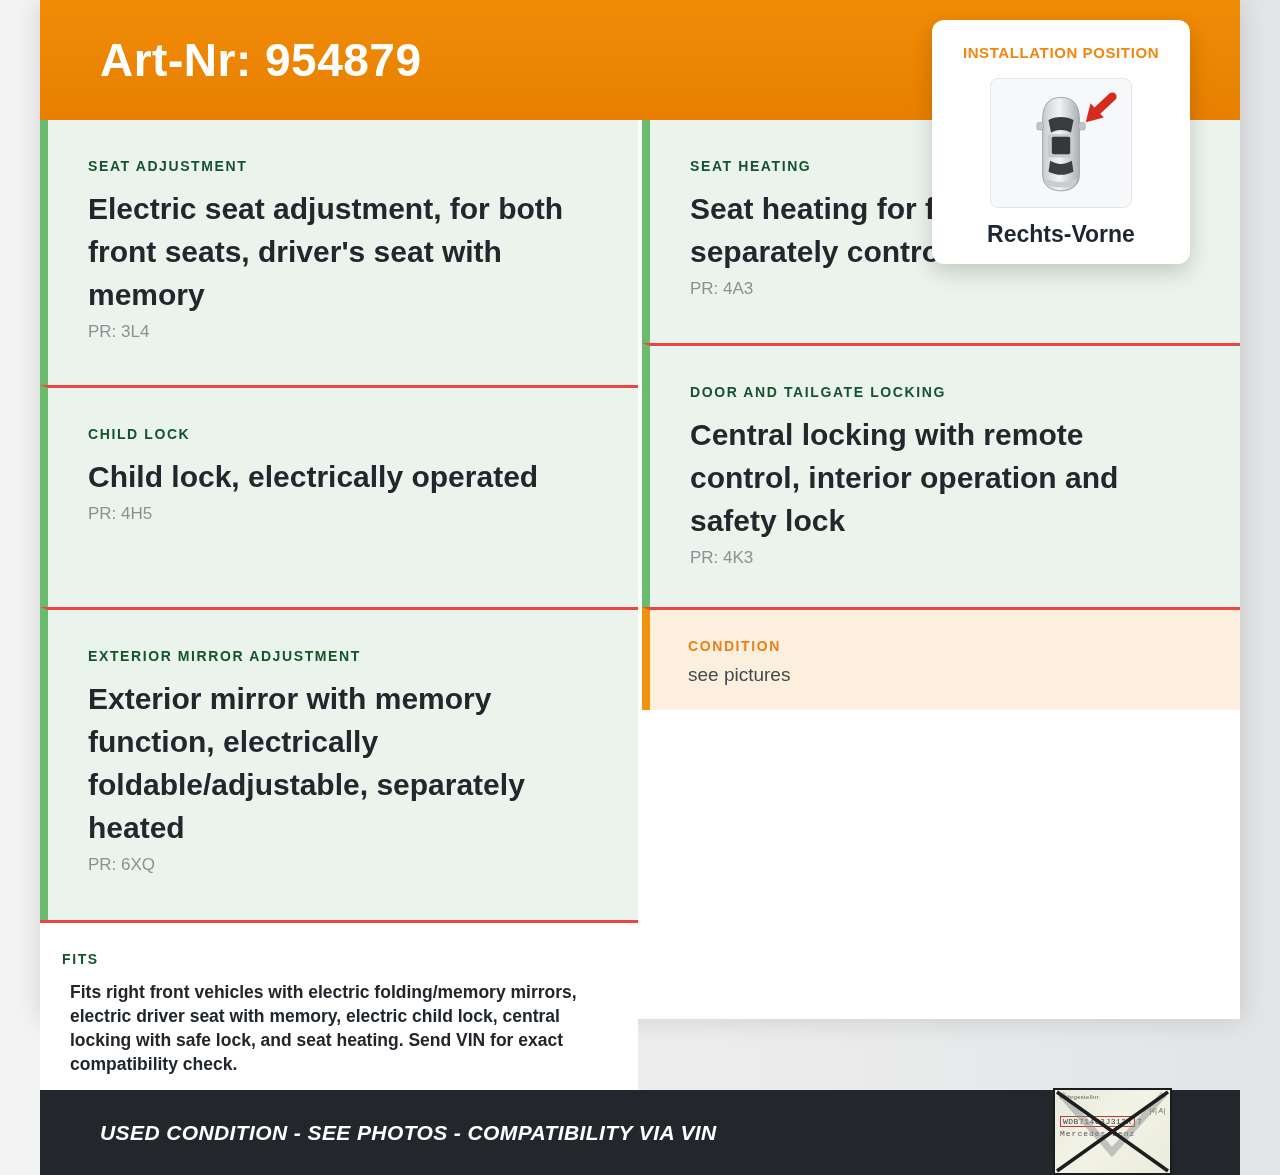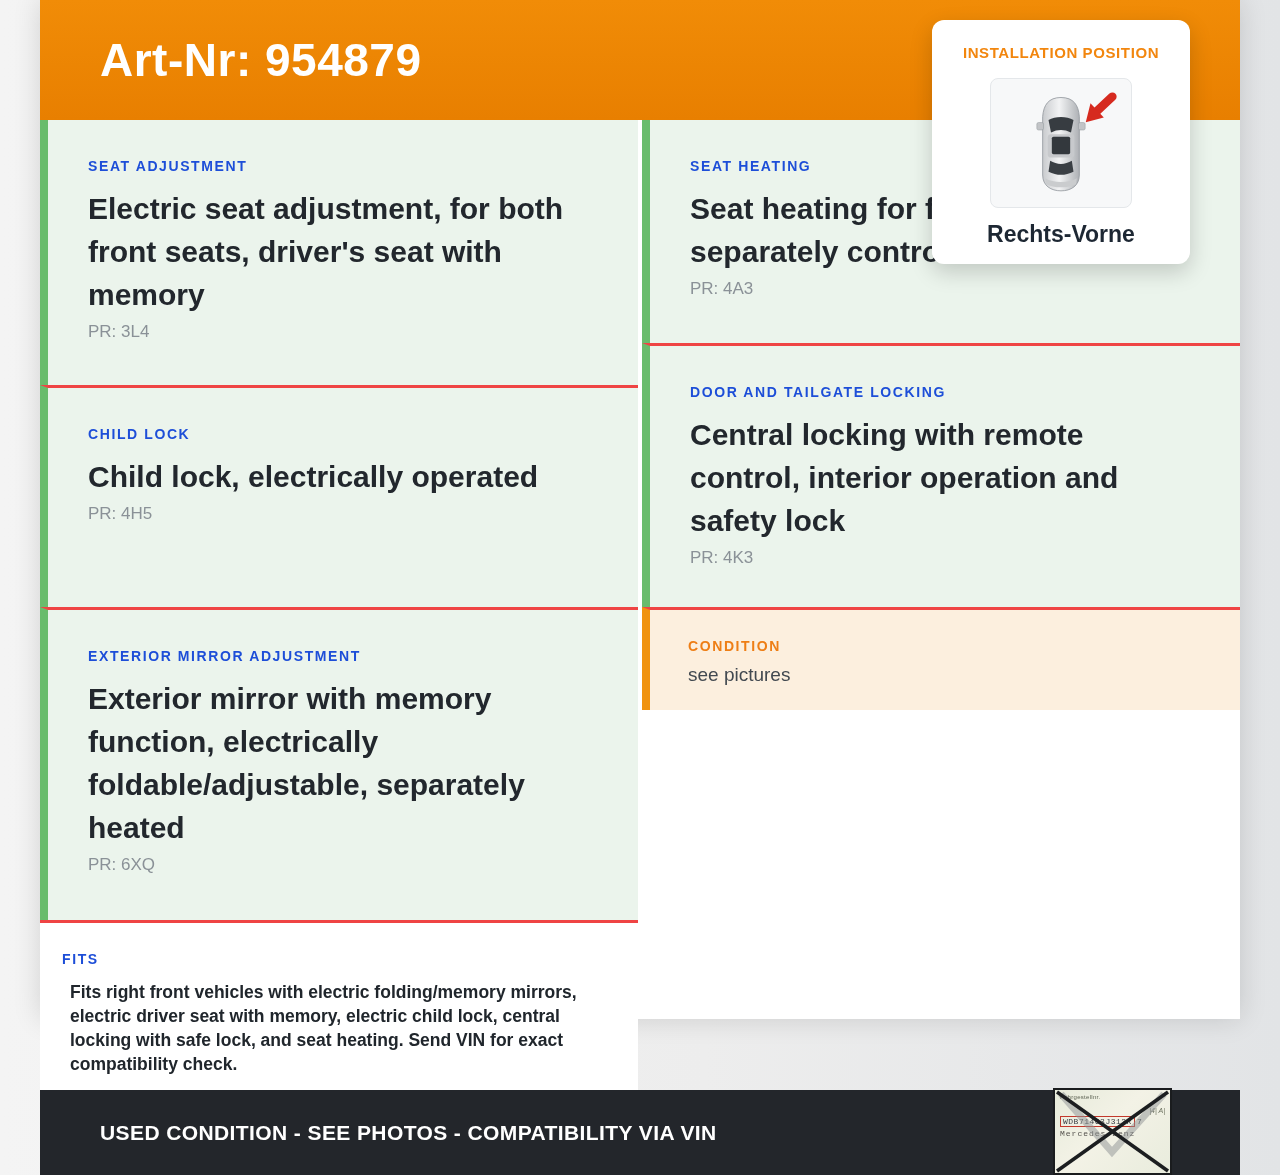--- a/index.html
+++ b/index.html
@@ -21,21 +21,21 @@
   .hdr-title{color:#ffffff;font-size:46px;font-weight:800;letter-spacing:.5px;}
   
   .cols{display:flex;gap:4px;}
   .col{width:598px;display:flex;flex-direction:column;}
   .card{
     box-sizing:border-box;background:#ebf4ec;border-left:8px solid #69bc6c;
     padding:38px 30px 24px 40px;
   }
   .card + .card{border-top:3px solid #ef4444;}
   .lbl{
-    font-size:14px;font-weight:700;color:#1d4ed8;letter-spacing:1.6px;
+    font-size:14px;font-weight:700;color:#14532d;letter-spacing:1.6px;
     text-transform:uppercase;margin:0 0 13px 0;
   }
   .hd{
     font-size:30px;line-height:43px;font-weight:800;color:#22272d;
     margin:0;max-width:510px;
   }
   .pr{font-size:17px;color:#8a9197;margin-top:6px;}
   
   .card.cond{
     background:#fcefde;border-left:8px solid #f0930f;min-height:103px;
@@ -53,21 +53,21 @@
   }
   
   .h-l1{min-height:265px;} .h-l2{min-height:222px;} .h-l3{min-height:313px;}
   .h-r1{min-height:223px;} .h-r2{min-height:264px;}
   
   .footer{
     position:absolute;left:0;top:1090px;width:1200px;height:85px;
     background:#23262b;display:flex;align-items:center;padding-left:60px;
     box-sizing:border-box;
   }
-  .footer-text{color:#ffffff;font-size:21px;font-weight:700;letter-spacing:.4px;}
+  .footer-text{color:#ffffff;font-size:21px;font-weight:700;letter-spacing:.4px;font-style:italic;}
   
   .pos-card{
     position:absolute;left:932px;top:20px;width:258px;height:244px;
     background:#ffffff;border-radius:12px;box-shadow:0 8px 22px rgba(0,0,0,.18);
     text-align:center;box-sizing:border-box;padding-top:24px;z-index:6;
   }
   .pos-title{font-size:15px;font-weight:800;color:#f2860e;letter-spacing:.6px;}
   .car-box{
     position:relative;width:140px;height:128px;margin:17px auto 0;
     background:#f7f8f9;border:1px solid #e4e7ea;border-radius:8px;

